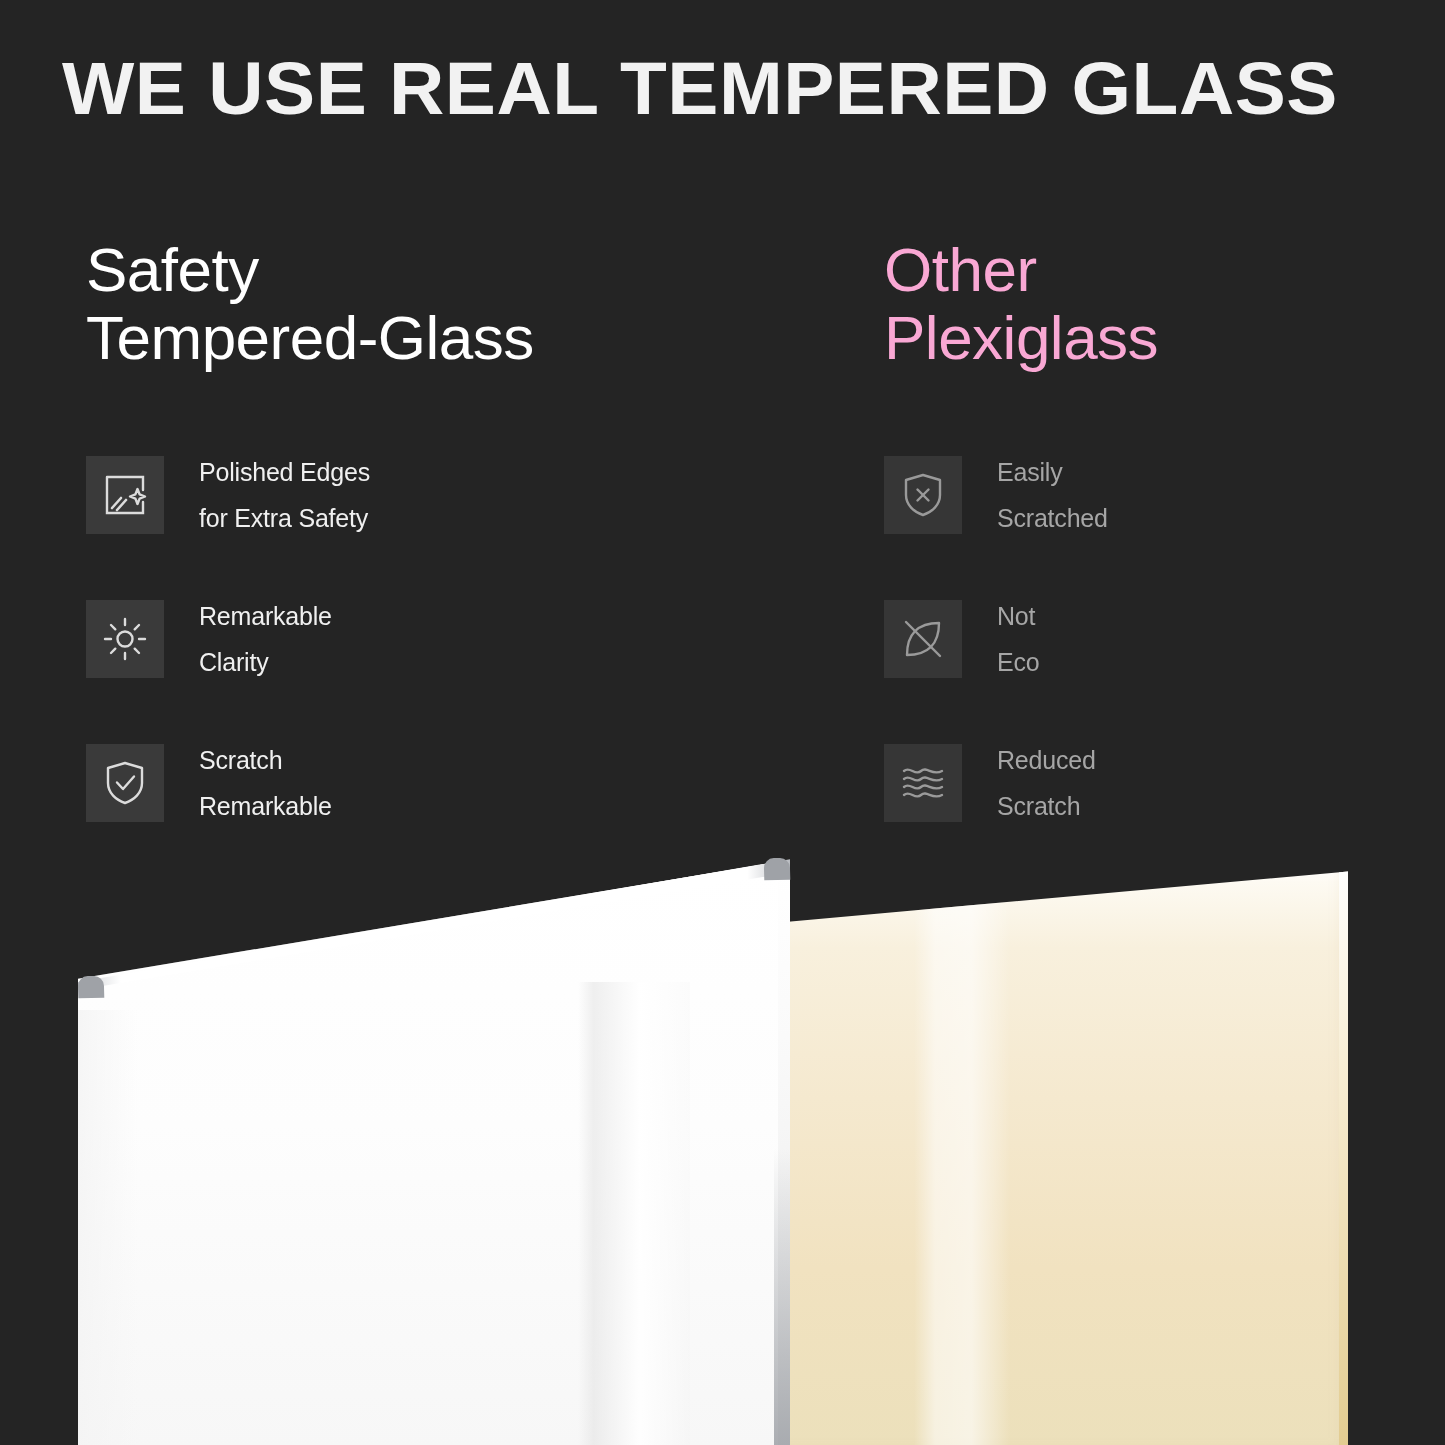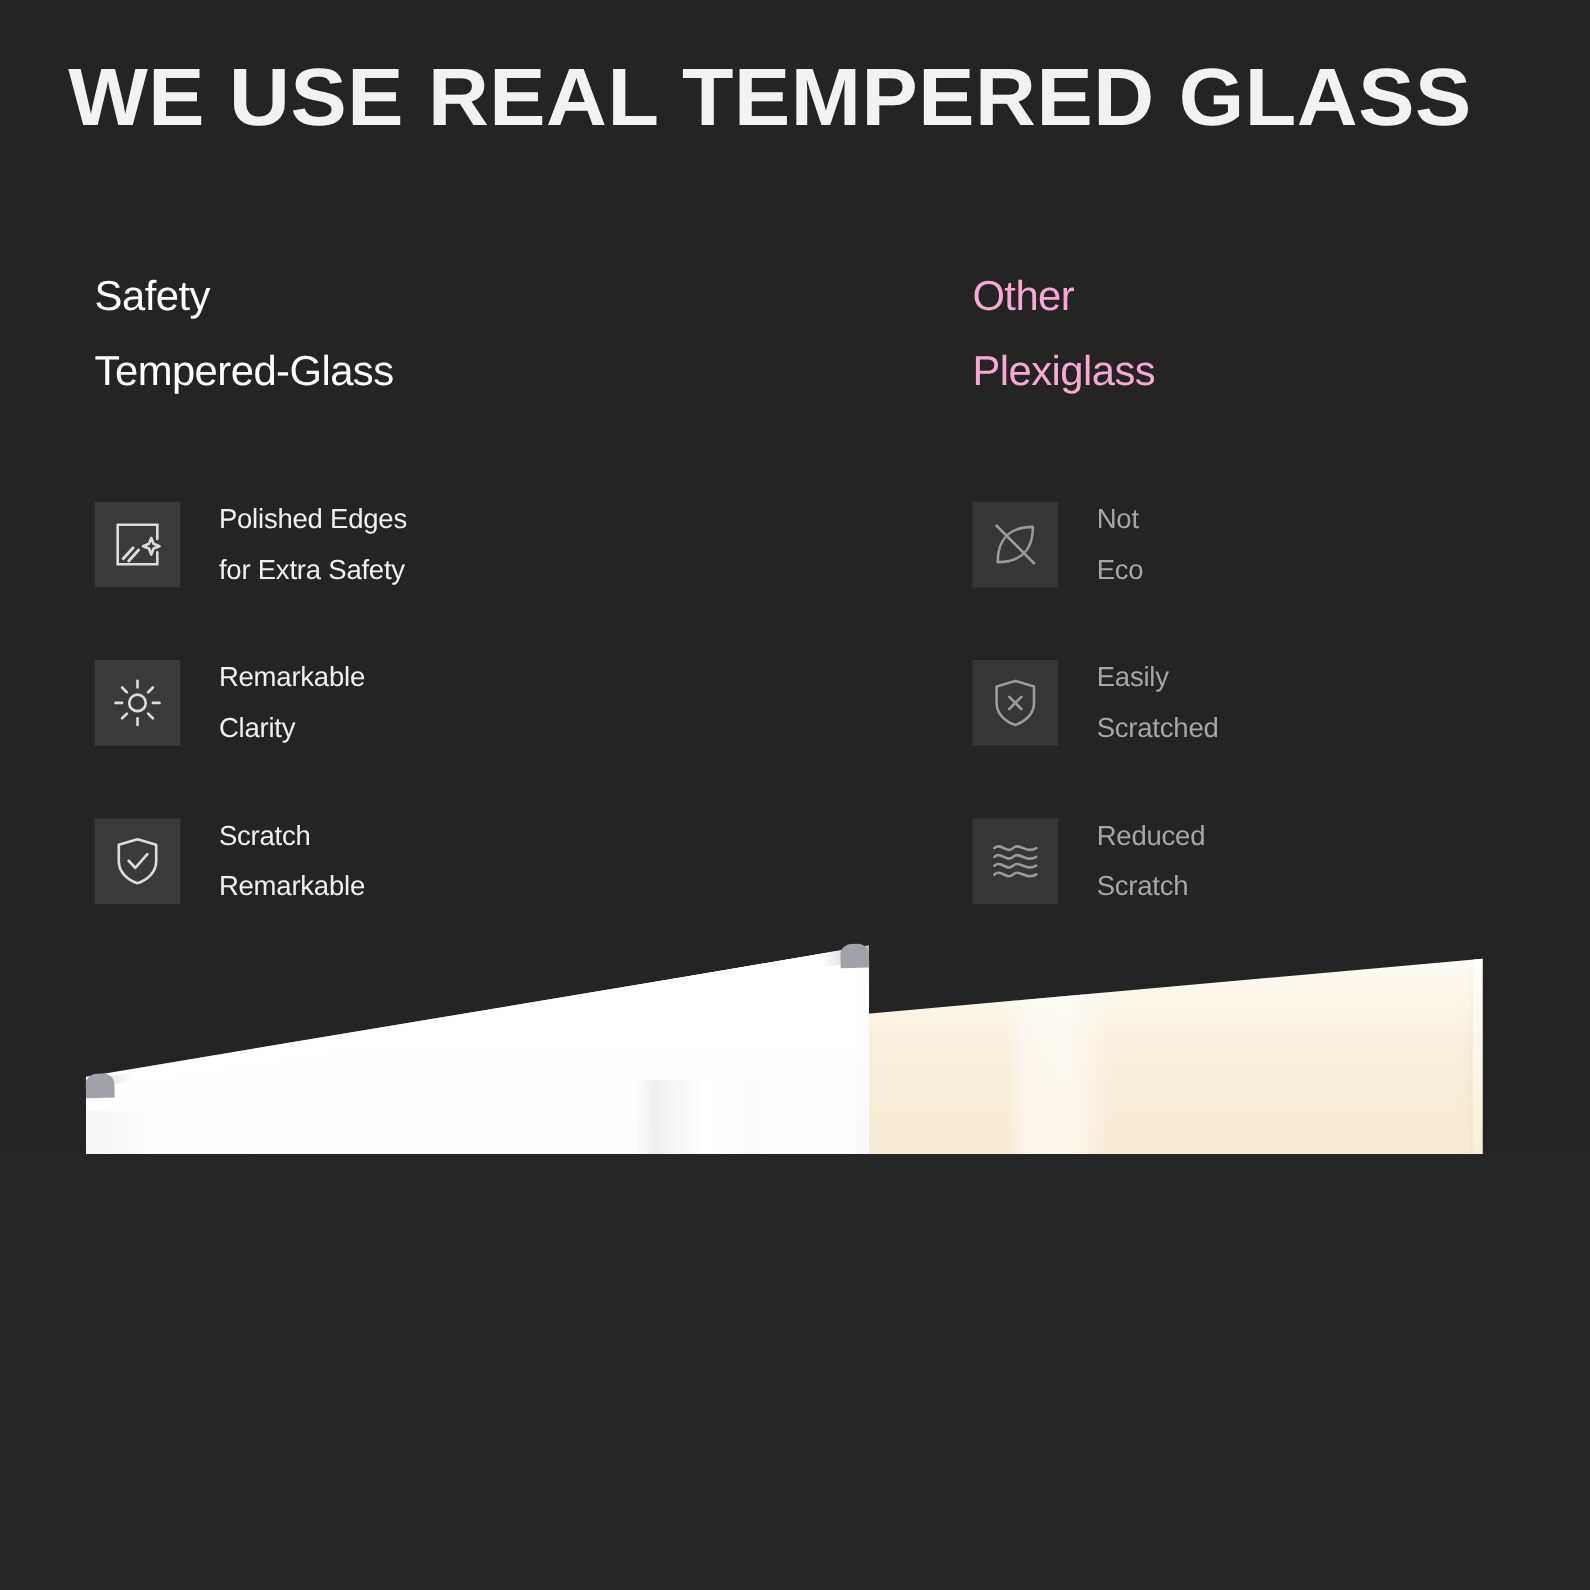--- a/index.html
+++ b/index.html
@@ -3,21 +3,21 @@
 <meta charset="utf-8">
 <style>
   html, body {
     margin: 0;
     padding: 0;
     background: #262626;
   }
   .canvas {
     position: relative;
     width: 1445px;
-    height: 1049px;
+    height: 1445px;
     background: #242424;
     overflow: hidden;
     font-family: "Liberation Sans", sans-serif;
     -webkit-font-smoothing: antialiased;
   }
 
   
   .title {
     position: absolute;
     left: 62px;
@@ -35,21 +35,21 @@
 
   
   .col {
     position: absolute;
     top: 236px;
   }
   .col-left  { left: 86px;  width: 740px; }
   .col-right { left: 884px; width: 520px; }
 
   .col-head {
-    font-size: 38px;
+    font-size: 62px;
     line-height: 68px;
     font-weight: 400;
     letter-spacing: -0.5px;
     margin: 0;
     white-space: pre-line;
   }
   .col-left  .col-head { color: #ffffff; }
   .col-right .col-head { color: #f9a8d4; }
 
   
@@ -267,39 +267,39 @@
   </div>
 
   <div class="col col-right">
     <div class="col-head">Other
 Plexiglass</div>
 
     <div class="features">
 
       <div class="feature">
         <div class="tile">
-          <svg width="46" height="46" viewBox="0 0 46 46" fill="none" stroke="#9a9a9a" stroke-width="2.4" stroke-linecap="round">
-            <path d="M7 39 C7 18 18 7 39 7 C39 28 28 39 7 39 Z" stroke-linejoin="round"></path>
-            <path d="M6 6 L40 40"></path>
-          </svg>
-        </div>
-        <div class="feature-label">Not
-Eco</div>
-      </div>
-
-      <div class="feature">
-        <div class="tile">
           <svg width="46" height="46" viewBox="0 0 46 46" fill="none" stroke="#9a9a9a" stroke-width="2.4" stroke-linecap="round" stroke-linejoin="round">
             <path d="M23 3 L40 8 V23 C40 33 32 40 23 43 C14 40 6 33 6 23 V8 Z"></path>
             <path d="M17.5 17.5 L28.5 28.5"></path>
             <path d="M28.5 17.5 L17.5 28.5"></path>
           </svg>
         </div>
         <div class="feature-label">Easily
 Scratched</div>
+      </div>
+
+      <div class="feature">
+        <div class="tile">
+          <svg width="46" height="46" viewBox="0 0 46 46" fill="none" stroke="#9a9a9a" stroke-width="2.4" stroke-linecap="round">
+            <path d="M7 39 C7 18 18 7 39 7 C39 28 28 39 7 39 Z" stroke-linejoin="round"></path>
+            <path d="M6 6 L40 40"></path>
+          </svg>
+        </div>
+        <div class="feature-label">Not
+Eco</div>
       </div>
 
       <div class="feature">
         <div class="tile">
           <svg width="46" height="46" viewBox="0 0 46 46" fill="none" stroke="#9a9a9a" stroke-width="2.4" stroke-linecap="round">
             <path d="M4 11 C10 5.5 15 16.5 21 11 C27 5.5 32 16.5 42 11"></path>
             <path d="M4 19 C10 13.5 15 24.5 21 19 C27 13.5 32 24.5 42 19"></path>
             <path d="M4 27 C10 21.5 15 32.5 21 27 C27 21.5 32 32.5 42 27"></path>
             <path d="M4 35 C10 29.5 15 40.5 21 35 C27 29.5 32 40.5 42 35"></path>
           </svg>

